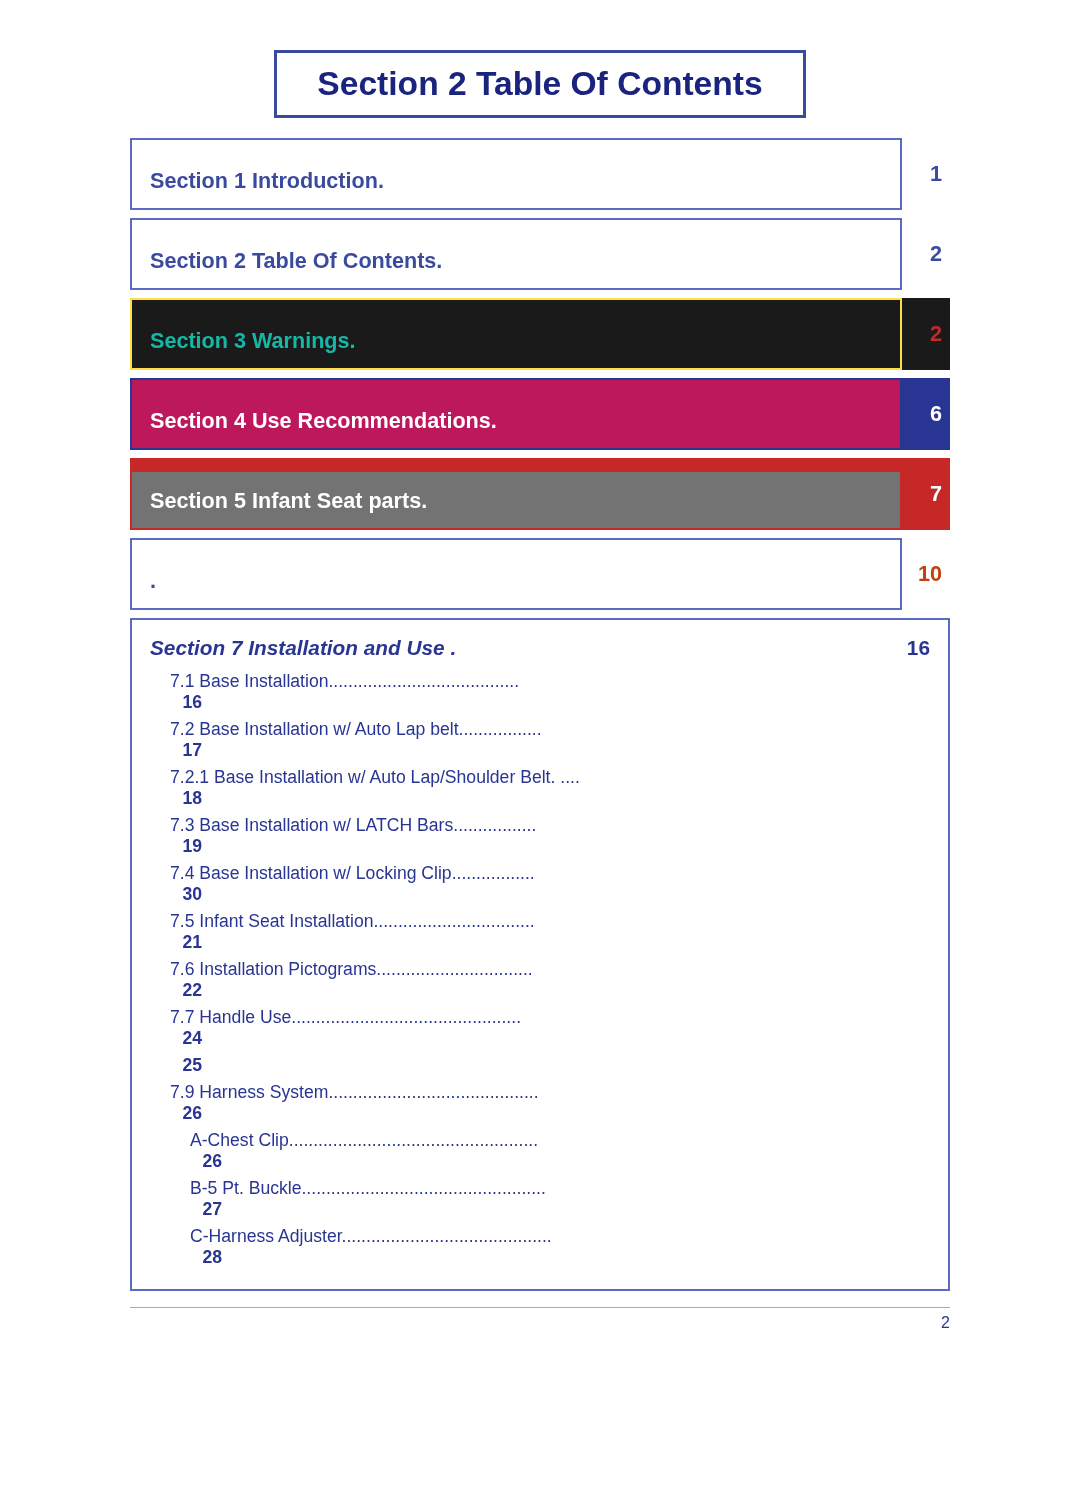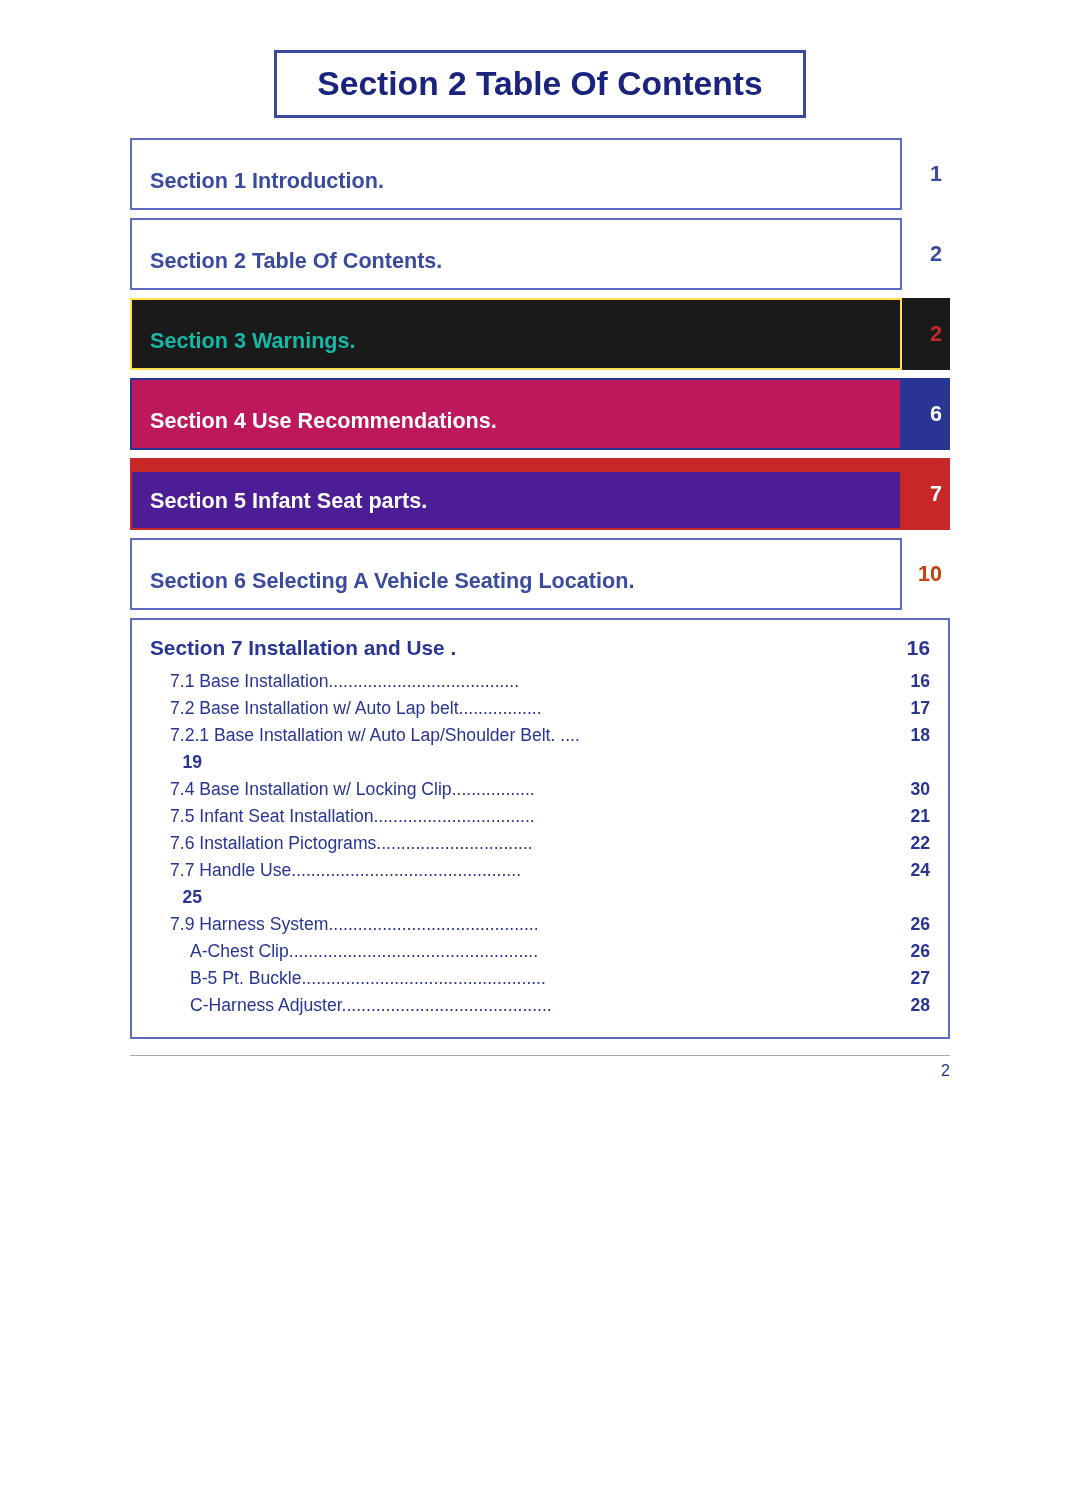--- a/index.html
+++ b/index.html
@@ -77,21 +77,21 @@
       background: #be185d;
       color: #ffffff;
       border-color: #283593;
     }
     .row-use .section-page { color: #ffffff; background: #283593; }
     .row-use {
       background: #283593;
     }
 
     .row-infant .section-label {
-      background: #4c1d95;
+      background: #737373;
       color: #ffffff;
       border-color: #c62828;
       margin-top: 12px;
     }
     .row-infant .section-page { color: #ffffff; background: #c62828; }
     .row-infant {
       background: #c62828;
     }
 
     .row-vehicle .section-label {
@@ -112,32 +112,34 @@
       display: flex;
       align-items: center;
       margin-bottom: 8px;
     }
 
     .section7-title {
       flex: 1;
       font-size: 1.3rem;
       font-weight: 700;
       color: #283593;
+      font-style: italic;
     }
 
     .section7-page {
       font-size: 1.3rem;
       font-weight: 700;
       color: #283593;
     }
 
     .sub-item {
       display: flex;
       align-items: baseline;
       padding: 3px 0 3px 20px;
+      flex-direction: column;
     }
 
     .sub-item-label {
       flex: 1;
       font-size: 1.1rem;
       color: #283593;
       font-weight: 500;
     }
 
     .sub-item-page {
@@ -231,21 +233,20 @@
   <div class="section-row row-infant">
     <div class="section-label">
       <span>Section 5 Infant Seat parts</span>
         <span> .</span>
     </div>
     <div class="section-page" style="color:#fff;background:#c62828;">7</div>
   </div>
 
   <div class="section-row row-vehicle">
     <div class="section-label">
-      <span>Section 6 Selecting A Vehicle Seating Location</span>
         <span>  .</span>
     </div>
     <div class="section-page">10</div>
   </div>
 
   <div class="section7-block">
     <div class="section7-title-row">
       <div class="section7-title">
         <span>Section 7 Installation and Use</span><span>  .</span>
       </div>
@@ -259,20 +260,21 @@
         </div>
         <div class="sub-item">
           <span class="sub-item-label dots-text">7.2 Base Installation w/ Auto Lap belt.................</span>
           <span class="sub-item-page">17</span>
         </div>
         <div class="sub-item">
           <span class="sub-item-label dots-text">7.2.1 Base Installation w/ Auto Lap/Shoulder Belt.  ....</span>
           <span class="sub-item-page">18</span>
         </div>
         <div class="sub-item">
+          <span class="sub-item-label dots-text">7.3 Base Installation w/ LATCH Bars.................</span>
           <span class="sub-item-page">19</span>
         </div>
         <div class="sub-item">
           <span class="sub-item-label dots-text">7.4 Base Installation w/ Locking Clip.................</span>
           <span class="sub-item-page">30</span>
         </div>
         <div class="sub-item">
           <span class="sub-item-label dots-text">7.5 Infant Seat Installation.................................</span>
           <span class="sub-item-page">21</span>
         </div>

